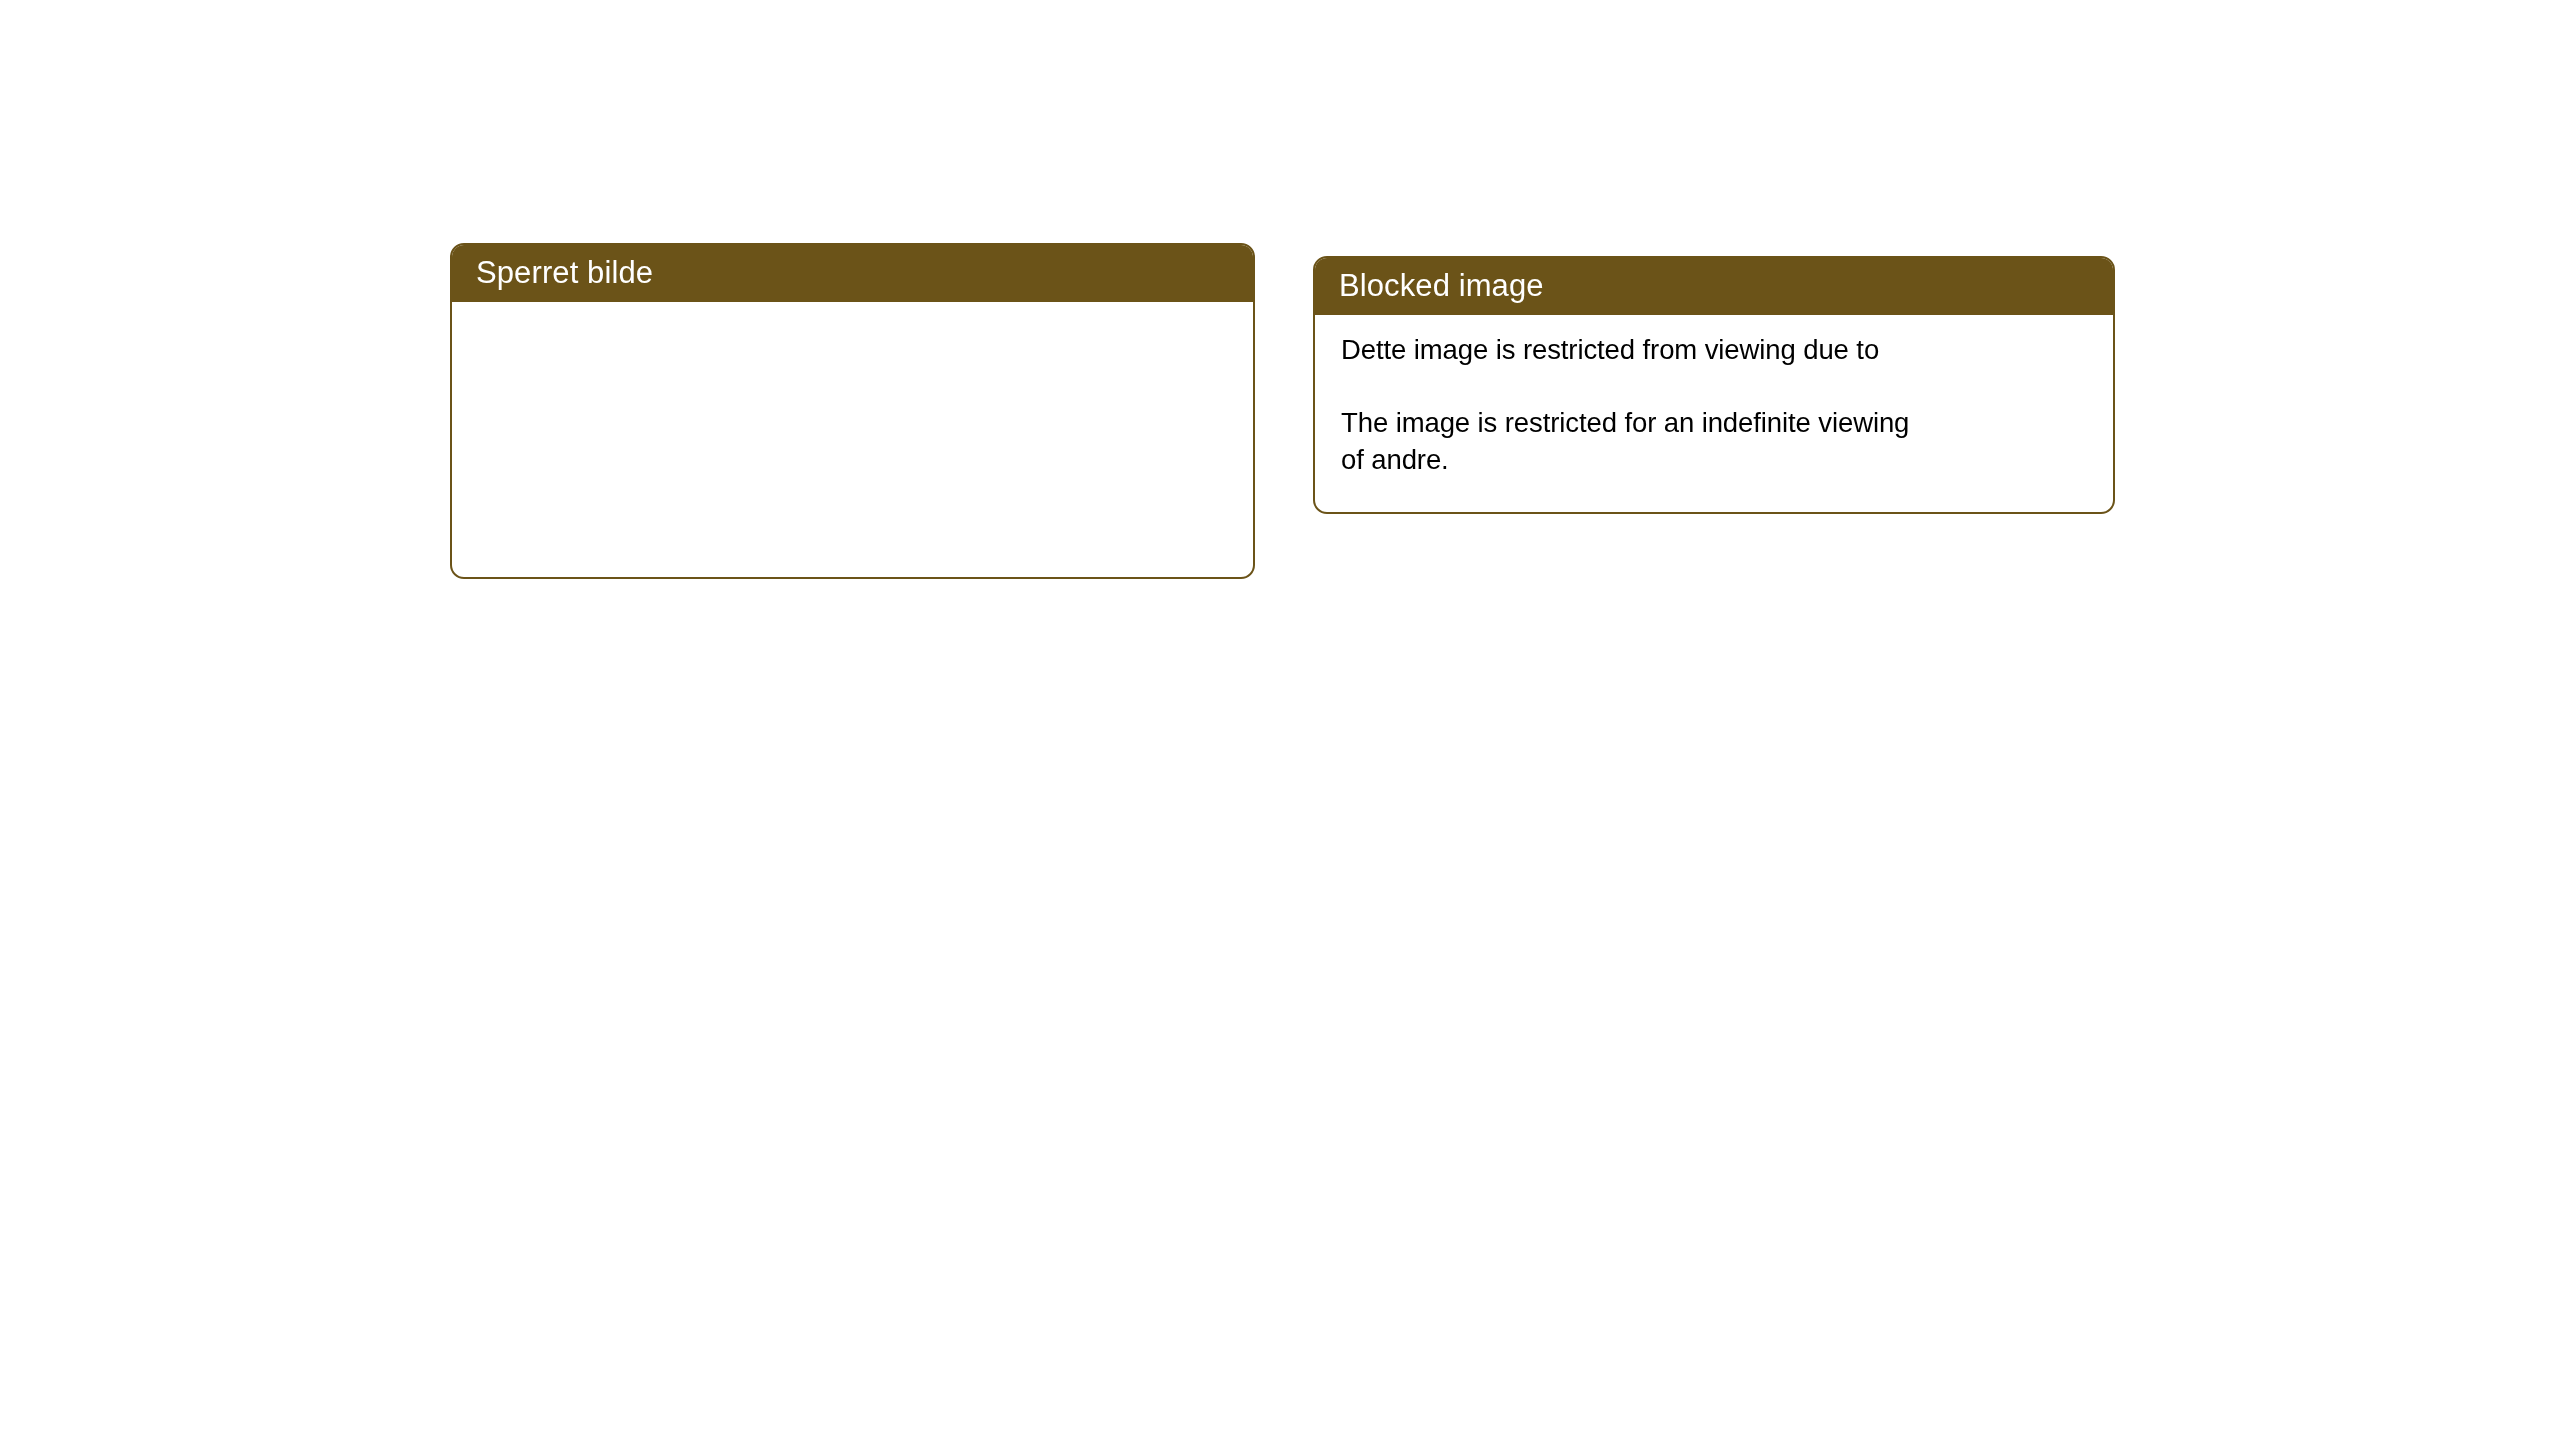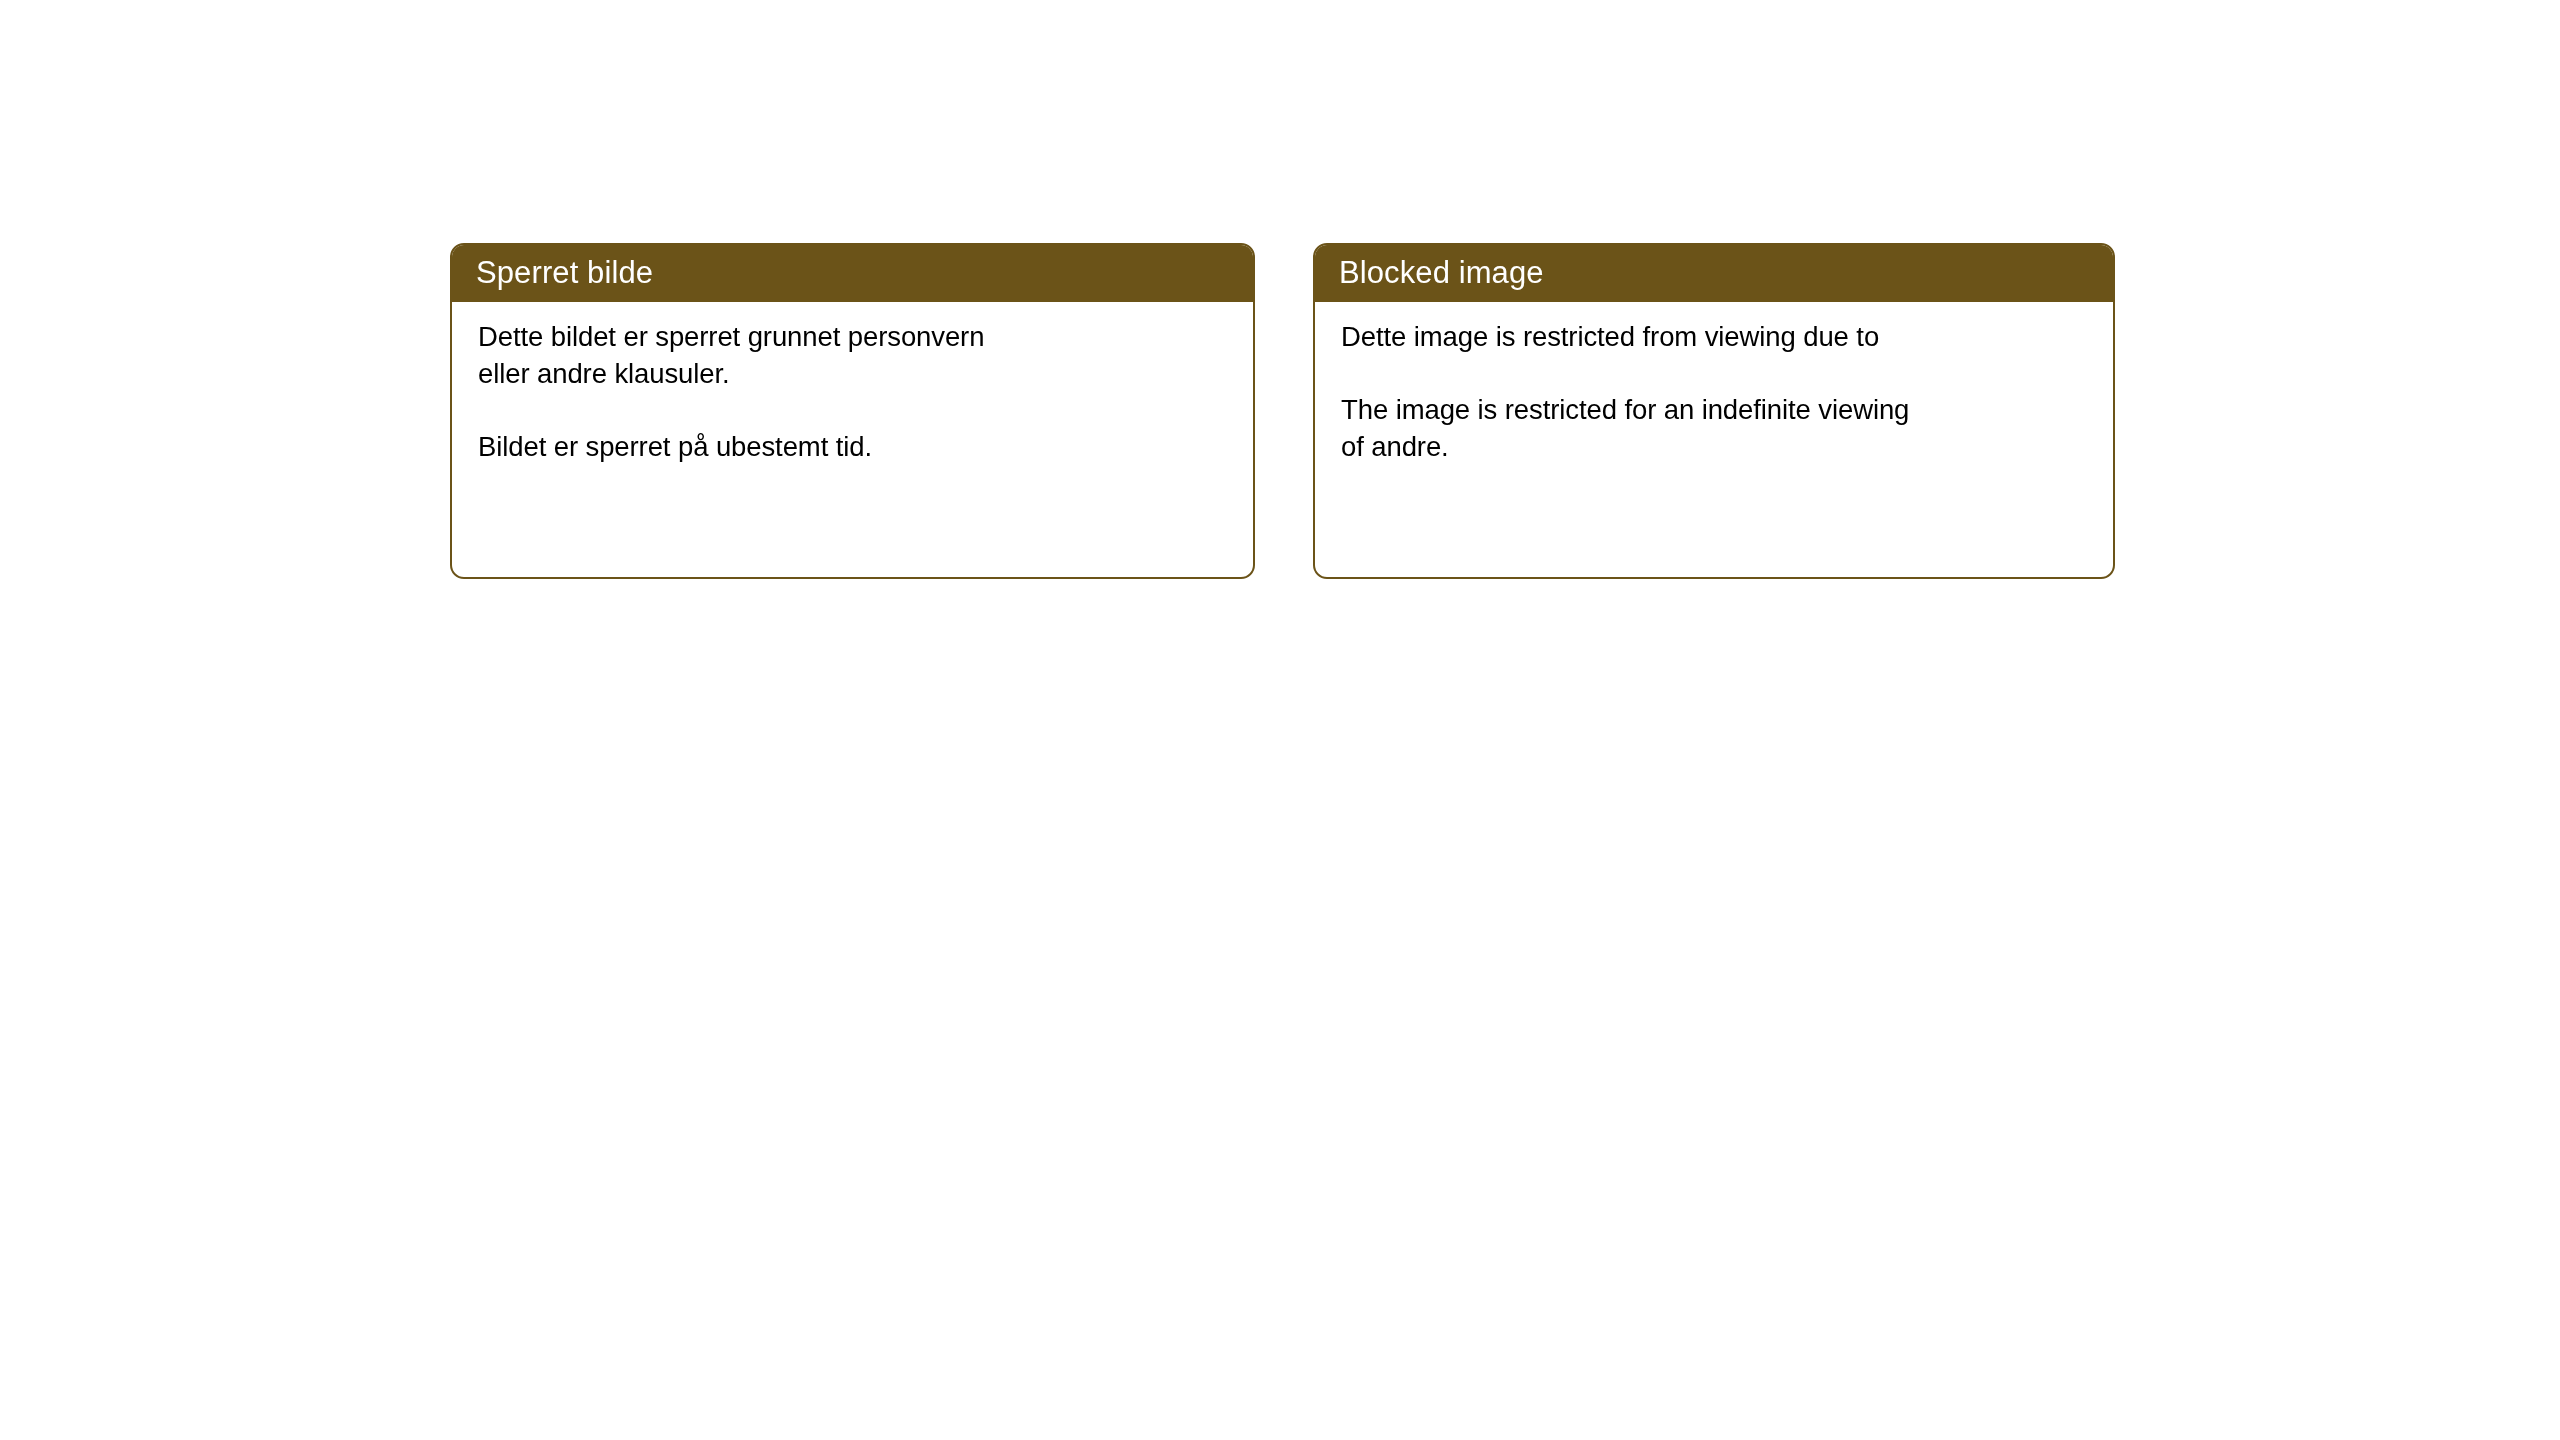--- a/index.html
+++ b/index.html
@@ -35,23 +35,23 @@
 
   .notice-card.card-no {
     left: 450px;
     top: 243px;
     width: 805px;
     height: 336px;
   }
 
   .notice-card.card-en {
     left: 1313px;
-    top: 243px;
+    top: 256px;
     width: 802px;
-    height: 336px;
+    height: 258px;
   }
 
   .card-header {
     box-sizing: border-box;
     height: 59px;
     background: #6b5318;
     margin: -2px -2px 0 -2px;
     border-top-left-radius: 14px;
     border-top-right-radius: 14px;
     display: flex;
@@ -88,26 +88,20 @@
 </style>
 </head>
 <body>
 
 <div class="stage">
 
   <div class="notice-card card-no">
     <div class="card-header">
       <span class="card-title">Sperret bilde</span>
     </div>
-    <div class="card-body">
-      <div class="body-line">Dette bildet er sperret grunnet personvern</div>
-      <div class="body-line">eller andre klausuler.</div>
-      <div class="body-gap"></div>
-      <div class="body-line">Bildet er sperret på ubestemt tid.</div>
-    </div>
   </div>
 
   <div class="notice-card card-en">
     <div class="card-header">
       <span class="card-title">Blocked image</span>
     </div>
     <div class="card-body">
       <div class="body-line">Dette image is restricted from viewing due to</div>
       <div class="body-gap"></div>
       <div class="body-line">The image is restricted for an indefinite viewing</div>

